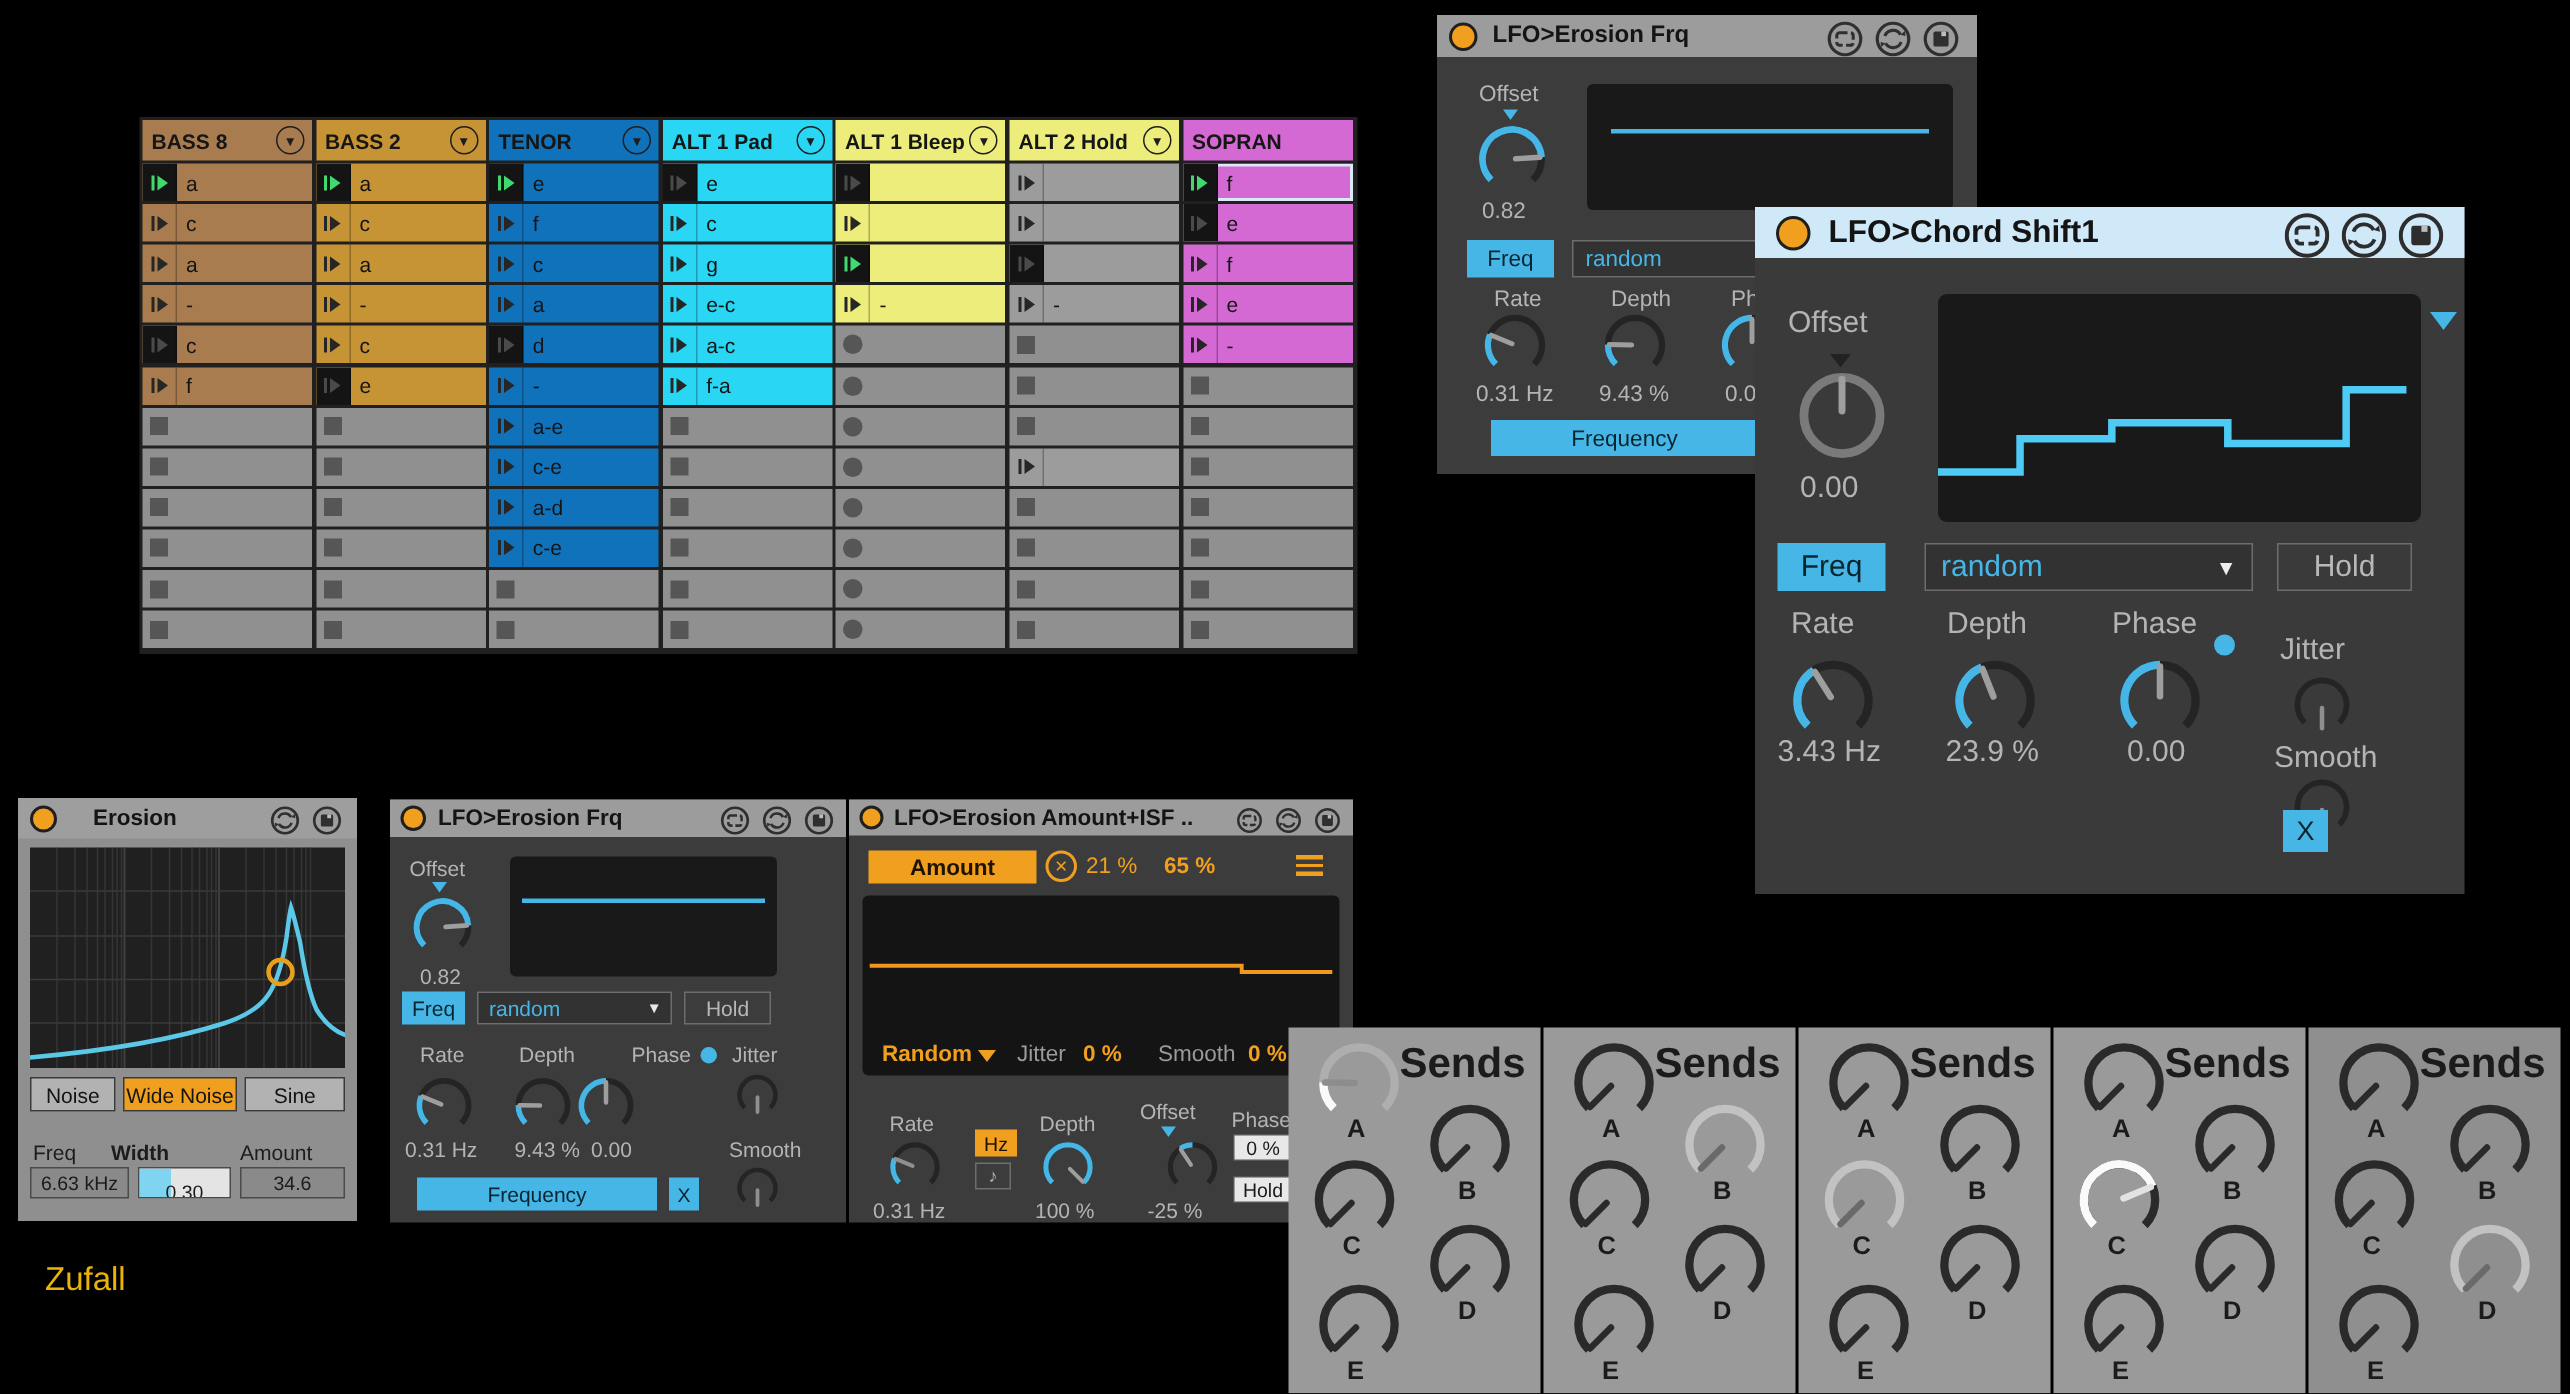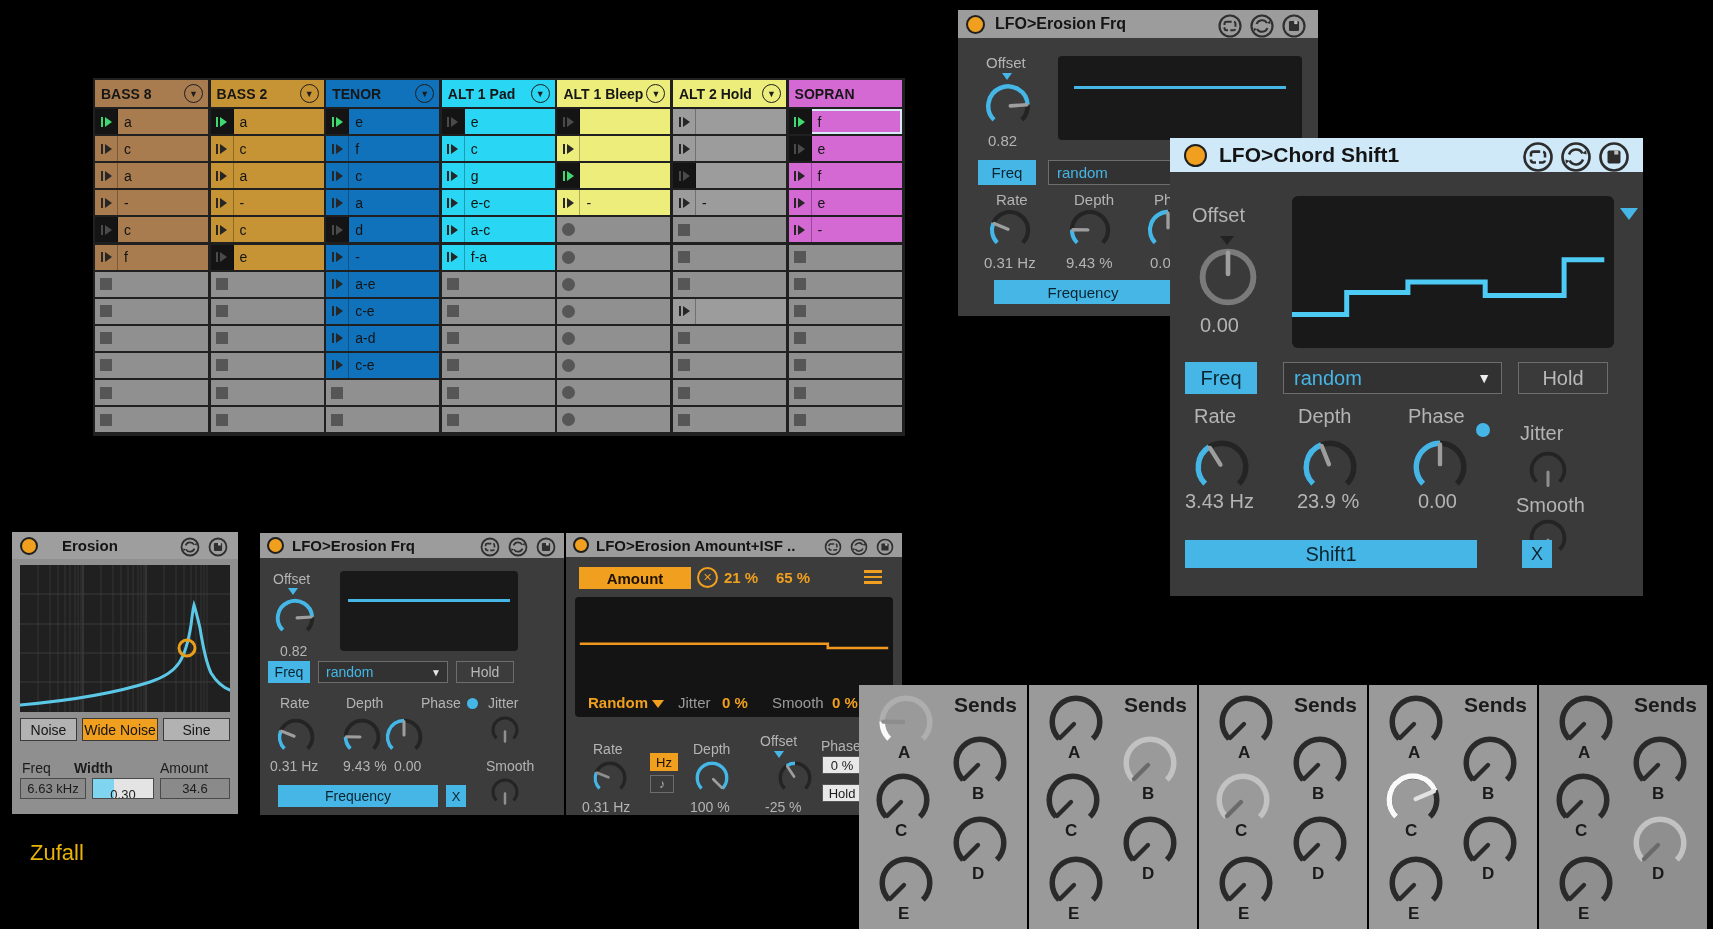--- a/index.html
+++ b/index.html
@@ -34,21 +34,21 @@
   .stop-square{width:12px;height:12px;background:#565656;}
   .stop-circle{width:13px;height:13px;background:#565656;border-radius:50%;}
   
   .mode-btn{position:absolute;border:1.5px solid #3a3a3a;background:#b2b2b2;color:#141414;
             display:flex;align-items:center;justify-content:center;font-size:14px;box-sizing:border-box;}
   .vbox{position:absolute;border:1px solid #4a4a4a;background:#8a8a8a;color:#1c1c1c;font-size:13px;
         display:flex;align-items:center;justify-content:center;box-sizing:border-box;overflow:hidden;}
   .dk-lbl{color:#1c1c1c;font-size:14px;white-space:nowrap;}
   
   .sends-panel{position:absolute;background:#9a9a9a;}
-  .sends-title{position:absolute;font-size:21px;font-weight:bold;color:#1b1b1b;}
+  .sends-title{position:absolute;font-size:28px;font-weight:bold;color:#1b1b1b;}
   .send-lbl{position:absolute;font-size:17px;font-weight:bold;color:#1b1b1b;}
   .o-txt{color:#f0a01e;white-space:nowrap;}
   .g-txt{color:#9b9b9b;white-space:nowrap;}
   .wbox{position:absolute;background:#e8e8e8;color:#1a1a1a;font-size:13px;display:flex;align-items:center;
         justify-content:center;box-sizing:border-box;border:1px solid #555;}
 </style>
 </head>
 <body>
 
 <div id="stage">
@@ -834,21 +834,21 @@
             <svg width="18" height="18">
               <circle cx="9" cy="9" r="7.5" stroke="#2f2f2f" stroke-width="1.6199999999999999" fill="none"></circle>
               <rect x="5.4" y="5.4" width="7.199999999999999" height="7.199999999999999" rx="0.8999999999999999" fill="#2f2f2f"></rect>
               <rect x="9.15" y="5.4" width="2.25" height="2.25" fill="#bdbdbd"></rect>
             </svg>
           </span>
       </div>
     </div>
     <div class="abs" style="left:13px;top:34px;width:112px;height:22px;background:#f0a01e;color:#201200;font-size:15px;font-weight:bold;display:flex;align-items:center;justify-content:center;">Amount</div>
     <div class="abs" style="left:131px;top:34px;width:21px;height:21px;border:2px solid #f0a01e;border-radius:50%;color:#f0a01e;font-size:11px;display:flex;align-items:center;justify-content:center;box-sizing:border-box;">✕</div>
-    <div class="abs o-txt" style="left:158px;top:36px;font-size:15px;font-weight:bold;">21 %</div>
+    <div class="abs o-txt" style="left:158px;top:36px;font-size:15px;font-weight:normal;">21 %</div>
     <div class="abs o-txt" style="left:210px;top:36px;font-size:15px;font-weight:bold;">65 %</div>
     <div class="abs" style="left:298px;top:37px;width:18px;height:14px;display:flex;flex-direction:column;justify-content:space-between;">
       <i style="height:2.6px;background:#f0a01e;"></i>
         <i style="height:2.6px;background:#f0a01e;"></i>
         <i style="height:2.6px;background:#f0a01e;"></i>
     </div>
     <div class="abs disp" style="left:9px;top:64px;width:318px;height:120px;background:#141414;">
       <svg width="318" height="120" id="amount-line-svg">
           <polyline points="4.8,46.8 252.8,46.8 252.8,51.0 313.2,51.0" stroke="#f0981e" stroke-width="2.6" fill="none"></polyline>
         </svg>
@@ -965,21 +965,20 @@
           <line x1="20" y1="21.968" x2="20" y2="35.58" stroke="#8f8f8f" stroke-width="3" stroke-linecap="round"></line>
         </svg></div>
     <div class="abs val" style="left:15px;top:352px;font-size:20px;">3.43 Hz</div>
     <div class="abs val" style="left:127px;top:352px;font-size:20px;">23.9 %</div>
     <div class="abs val" style="left:248px;top:352px;font-size:20px;">0.00</div>
     <div class="abs lbl" style="left:346px;top:356px;font-size:20px;">Smooth</div>
     <div class="abs" style="left:358px;top:380px;"><svg width="40" height="40">
           <path d="M 8.40 31.60 A 16.4 16.4 0 1 1 31.60 31.60" stroke="#242424" stroke-width="3.8" fill="none" stroke-linecap="butt"></path>
           <line x1="20" y1="21.968" x2="20" y2="35.58" stroke="#8f8f8f" stroke-width="3" stroke-linecap="round"></line>
         </svg></div>
-    <div class="abs btn-c" style="left:15px;top:402px;width:292px;height:28px;font-size:20px;">Shift1</div>
     <div class="abs btn-c" style="left:352px;top:402px;width:30px;height:28px;font-size:18px;">X</div>
   </div>
 
   <div id="sends-row" class="abs" style="left:0;top:0;">
       <div class="sends-panel" style="left: 859px; top: 685px; width: 168px; height: 244px;">
         <div class="sends-title" style="right: 10px; top: 8px;">Sends</div>
         <div class="abs" style="left: 18px; top: 8px;"><svg width="58" height="58">
             <path d="M 12.19 45.81 A 23.78 23.78 0 1 1 45.81 45.81" stroke="#aeaeae" stroke-width="5.51" fill="none" stroke-linecap="butt"></path>
             <path d="M 12.19 45.81 A 23.78 23.78 0 0 1 5.22 28.63" stroke="#fafafa" stroke-width="5.51" fill="none" stroke-linecap="butt"></path>
             <line x1="26.146752041550332" y1="28.95517759931899" x2="6.411786995606803" y2="28.645155994608665" stroke="#8d8d8d" stroke-width="4.35" stroke-linecap="round"></line>

